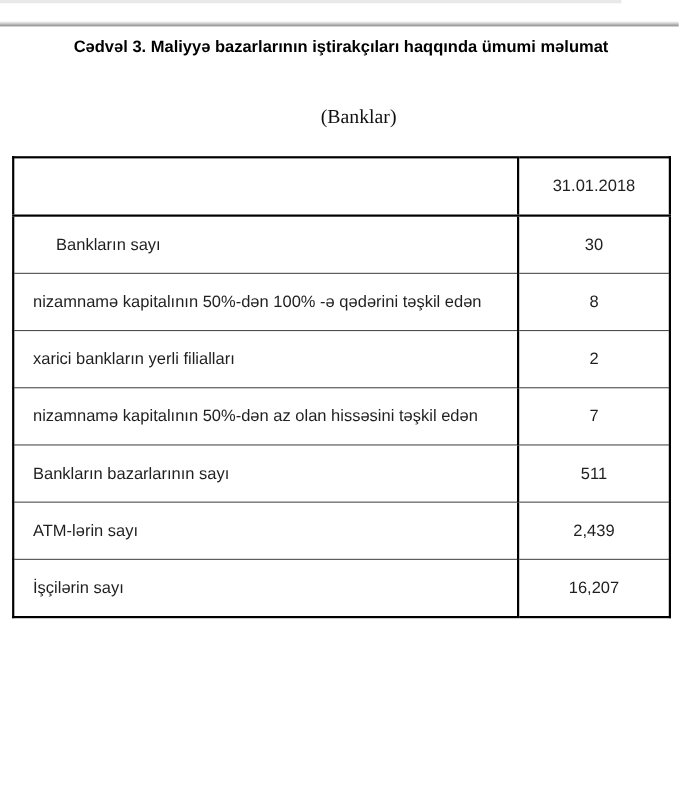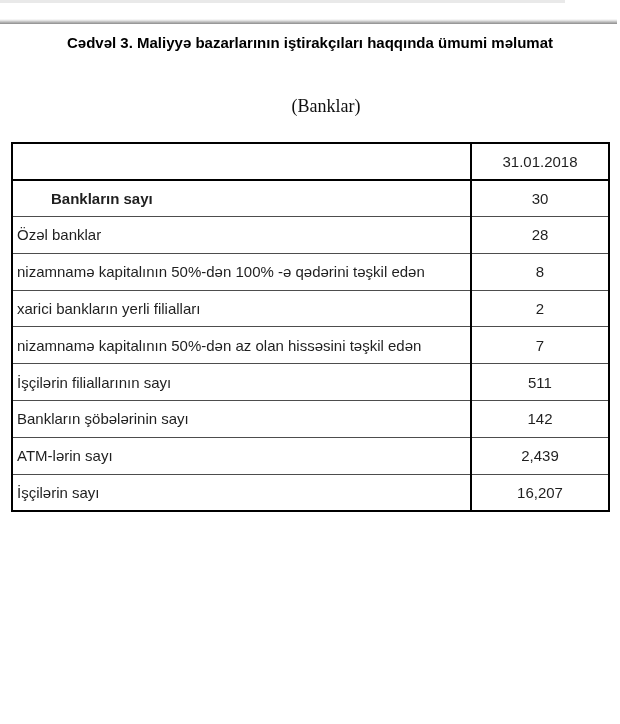--- a/index.html
+++ b/index.html
@@ -41,37 +41,37 @@
     position: absolute; top: 142px; left: 11px;
     width: 597px;
     border-collapse: collapse;
     table-layout: fixed;
     border: 2px solid #000000;
   }
   col.c-label { width: 459px; }
   col.c-value { width: 138px; }
   table.data th, table.data td {
     height: 36.8px;
-    padding: 4px;
+    padding: 17px;
     vertical-align: middle;
     font-size: 15px;
     font-weight: normal;
     border-top: 1px solid #4d4d4d;
     overflow: hidden;
     white-space: nowrap;
     margin-top: 48px;
   }
   table.data thead th {
     border-top: none;
     border-bottom: 2px solid #000000;
   }
   .cell-label { text-align: left; padding-left: 7px; padding-right: 4px; }
   .cell-value { text-align: center; border-left: 2px solid #000000 !important; }
   thead .cell-value { font-weight: bold; }
-  tr.row-bold .cell-label { font-weight: bold; padding-left: 38px; }
+  tr.row-bold .cell-label { font-weight: normal; padding-left: 38px; }
 </style>
 </head>
 <body>
 
 <div class="top-smudge"></div>
 <div class="ruled-line"></div>
 
 <div class="doc-title">Cədvəl 3. Maliyyə bazarlarının iştirakçıları haqqında ümumi məlumat</div>
 
 <div class="doc-subtitle">(Banklar)</div>
@@ -86,42 +86,34 @@
       <th class="cell-label"></th>
       <th class="cell-value">31.01.2018</th>
     </tr>
   </thead>
   <tbody>
       <tr class="row-bold">
     <td class="cell-label">Bankların sayı</td>
     <td class="cell-value">30</td>
   </tr>
       <tr>
-    <td class="cell-label">Özəl banklar</td>
-    <td class="cell-value">28</td>
-  </tr>
-      <tr>
     <td class="cell-label">nizamnamə kapitalının 50%-dən 100% -ə qədərini təşkil edən</td>
     <td class="cell-value">8</td>
   </tr>
       <tr>
     <td class="cell-label">xarici bankların yerli filialları</td>
     <td class="cell-value">2</td>
   </tr>
       <tr>
     <td class="cell-label">nizamnamə kapitalının 50%-dən az olan hissəsini təşkil edən</td>
     <td class="cell-value">7</td>
   </tr>
       <tr>
-    <td class="cell-label">İşçilərin filiallarının sayı</td>
+    <td class="cell-label">Bankların bazarlarının sayı</td>
     <td class="cell-value">511</td>
-  </tr>
-      <tr>
-    <td class="cell-label">Bankların şöbələrinin sayı</td>
-    <td class="cell-value">142</td>
   </tr>
       <tr>
     <td class="cell-label">ATM-lərin sayı</td>
     <td class="cell-value">2,439</td>
   </tr>
       <tr>
     <td class="cell-label">İşçilərin sayı</td>
     <td class="cell-value">16,207</td>
   </tr>
     </tbody>

